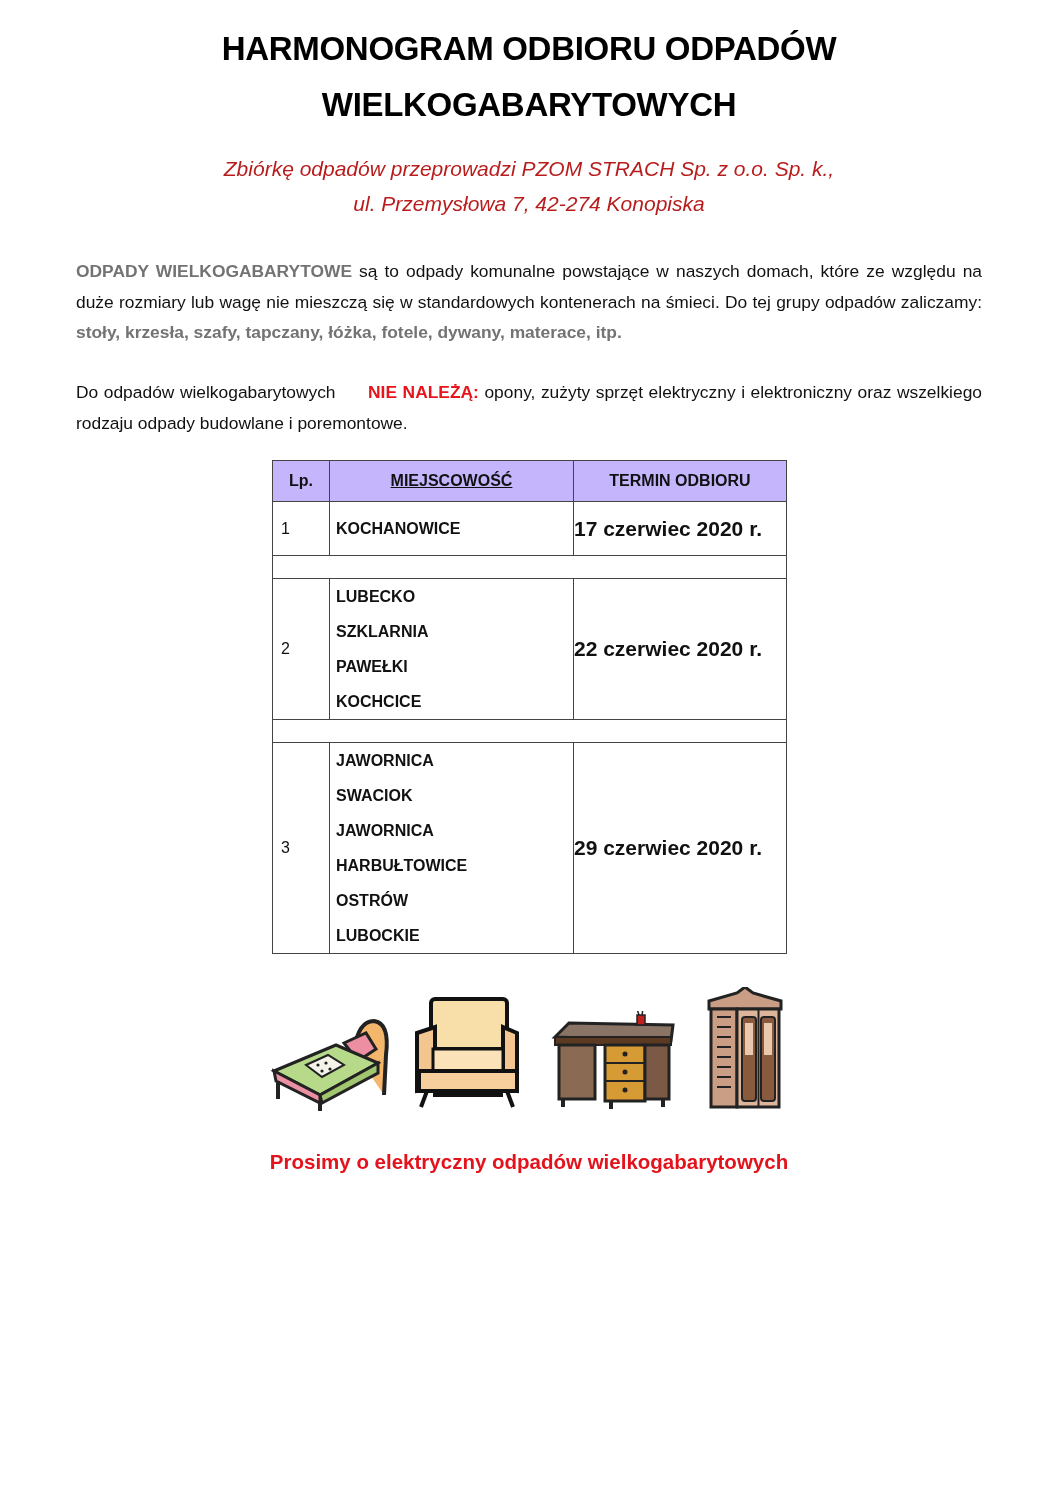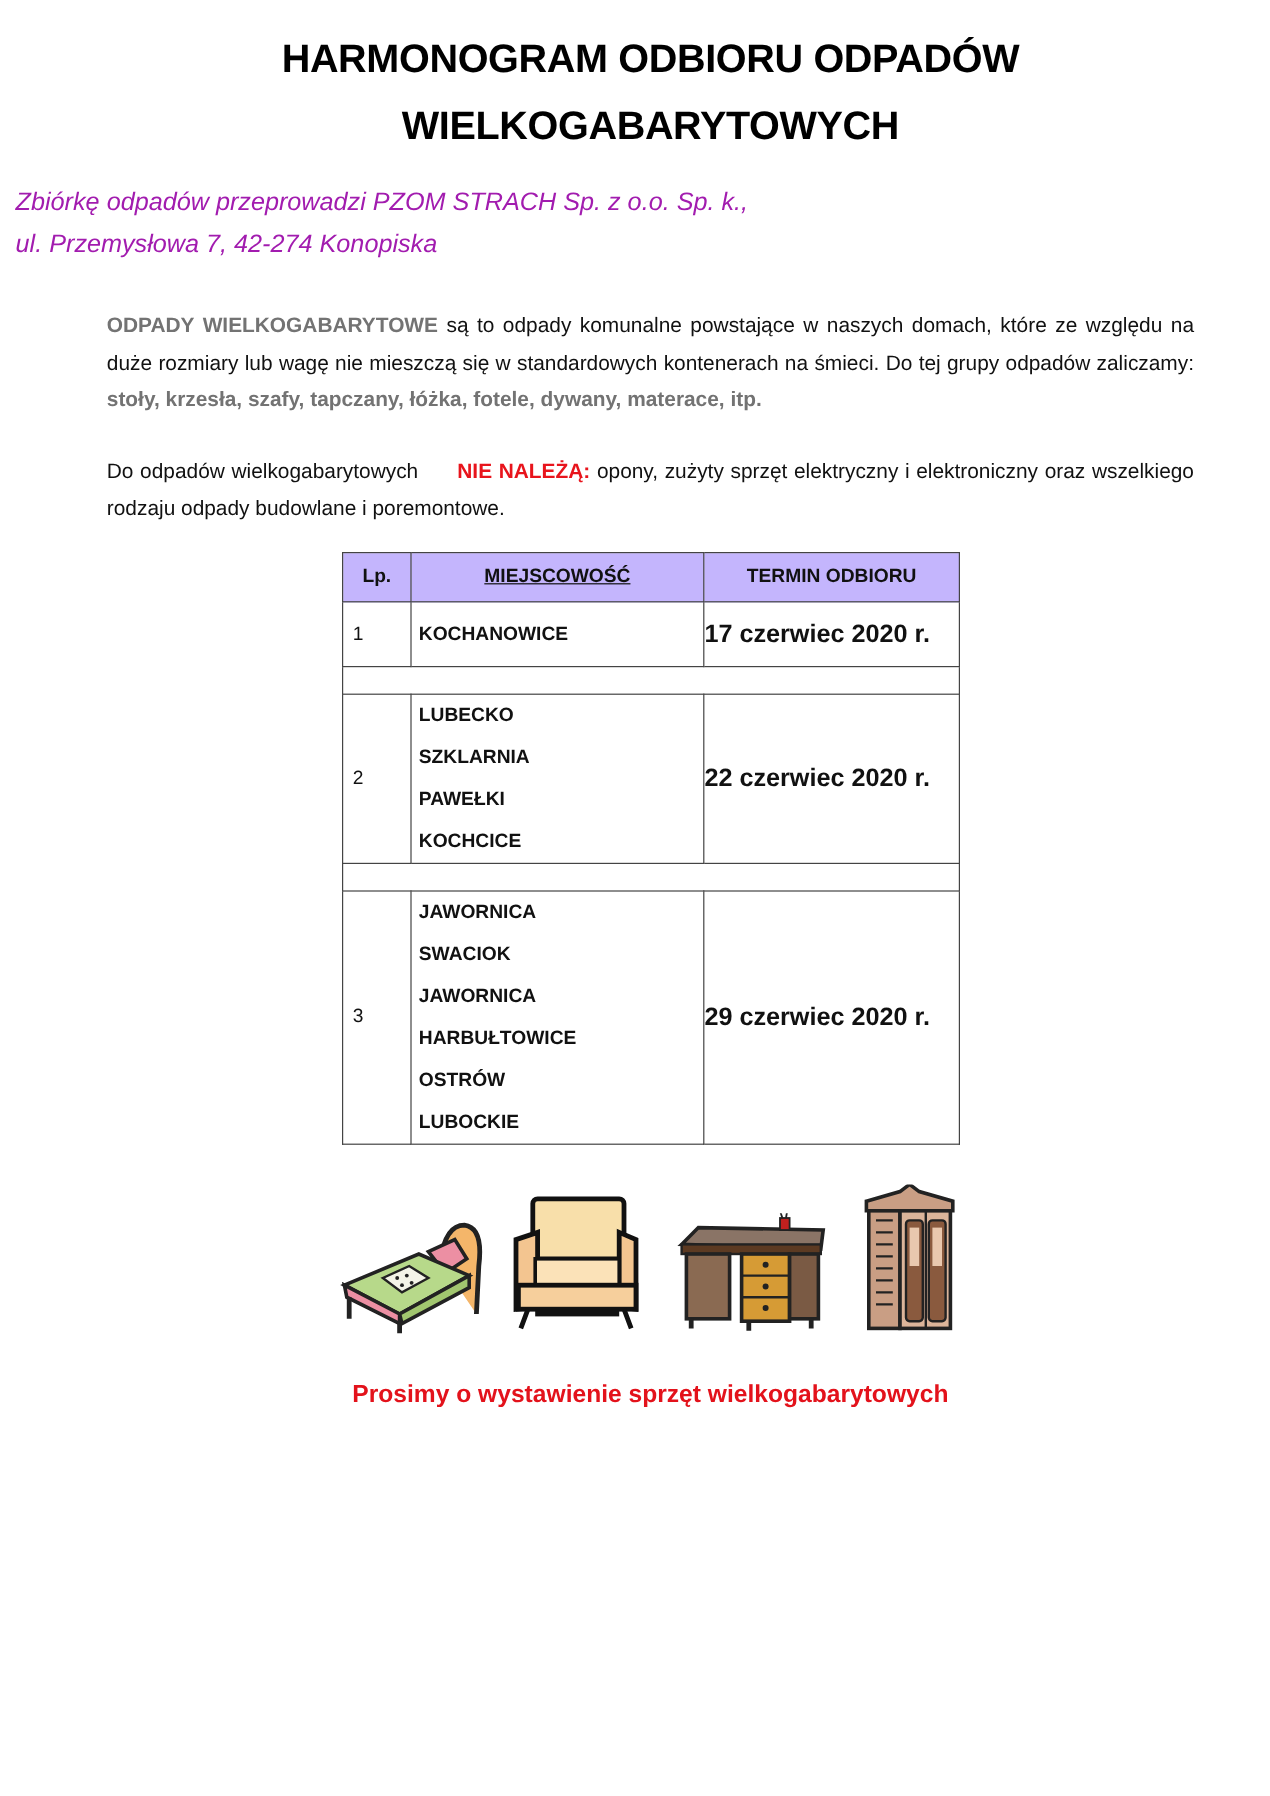--- a/index.html
+++ b/index.html
@@ -1,21 +1,21 @@
 <!DOCTYPE html>
 <html><head>
 <meta charset="utf-8">
 <style>
   html, body { margin: 0; padding: 0; background: #ffffff; }
   body { width: 1058px; height: 1497px; position: relative; font-family: "Liberation Sans", sans-serif; color: #111; }
-  .page { position: absolute; left: 13px; top: 0; width: 1045px; height: 1497px; }
+  .page { position: absolute; left: 0; top: 0; width: 1045px; height: 1497px; }
   .title { position: absolute; left: 0; width: 1058px; text-align: center; font-weight: bold; font-size: 33px; letter-spacing: -0.3px; color: #000; }
   .t1 { top: 30px; }
   .t2 { top: 86px; }
-  .sub { position: absolute; left: 0; width: 1058px; text-align: left; font-style: italic; font-size: 21px; color: #a21caf; }
+  .sub { position: absolute; left: 0; width: 1058px; text-align: center; font-style: italic; font-size: 21px; color: #b91c1c; }
   .s1 { top: 157px; }
   .s2 { top: 192px; }
   .para { position: absolute; left: 76px; width: 906px; font-size: 17.4px; line-height: 30.5px; text-align: justify; text-align-last: left; color: #111; }
   .p1 { top: 256px; }
   .p2 { top: 377px; }
   .teal { color: #737373; font-weight: bold; }
   .red { color: #e8141c; font-weight: bold; padding-left: 27px; }
 
   table.sched { position: absolute; left: 272px; top: 460px; width: 515px; border-collapse: collapse; font-size: 16px; }
   table.sched td, table.sched th { border: 1.3px solid #444; padding: 0; }
@@ -159,15 +159,15 @@
       <line x1="14" y1="90" x2="28" y2="90" stroke="#222" stroke-width="2"></line>
       <line x1="14" y1="100" x2="28" y2="100" stroke="#222" stroke-width="2"></line>
       <rect x="39" y="30" width="14" height="84" rx="3" fill="#8a5a3e" stroke="#222" stroke-width="2"></rect>
       <rect x="58" y="30" width="14" height="84" rx="3" fill="#8a5a3e" stroke="#222" stroke-width="2"></rect>
       <rect x="42" y="36" width="8" height="32" fill="#e9c8ae"></rect>
       <rect x="61" y="36" width="8" height="32" fill="#e9c8ae"></rect>
       <line x1="55.5" y1="22" x2="55.5" y2="120" stroke="#222" stroke-width="2"></line>
     </svg>
   </div>
 
-  <div class="note n1">Prosimy o wystawienie sprzęt wielkogabarytowych</div>
+  <div class="note n1">Prosimy o elektryczny odpadów wielkogabarytowych</div>
 
 </div>
 
 </body></html>

